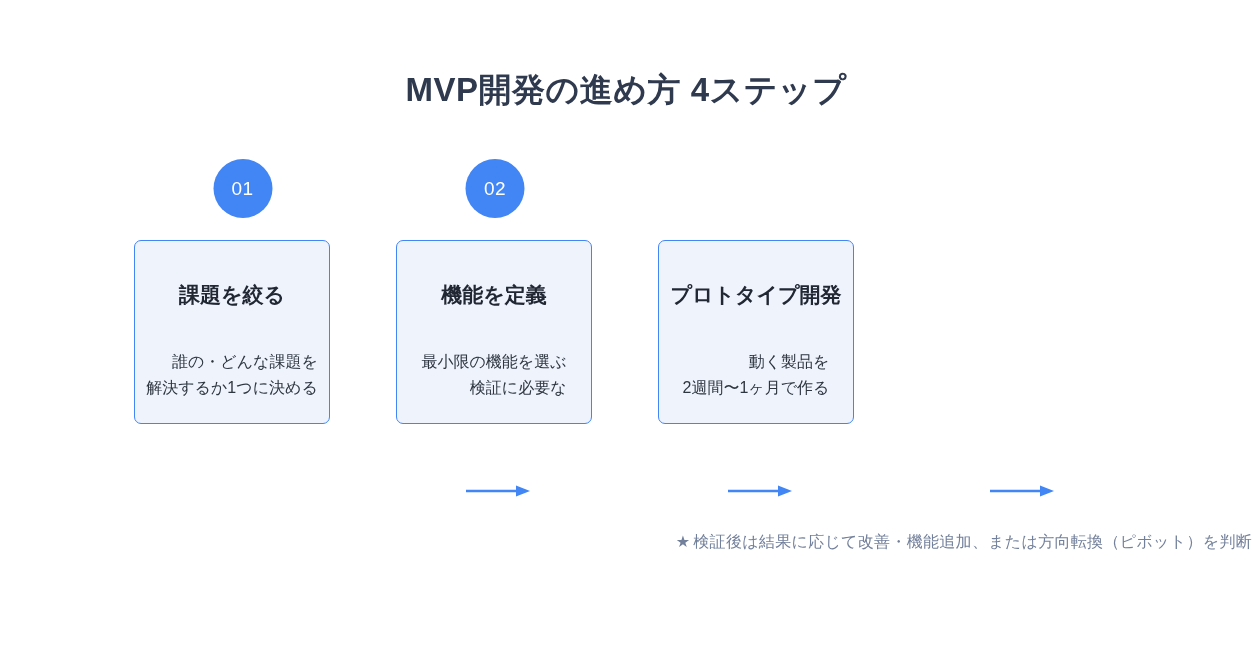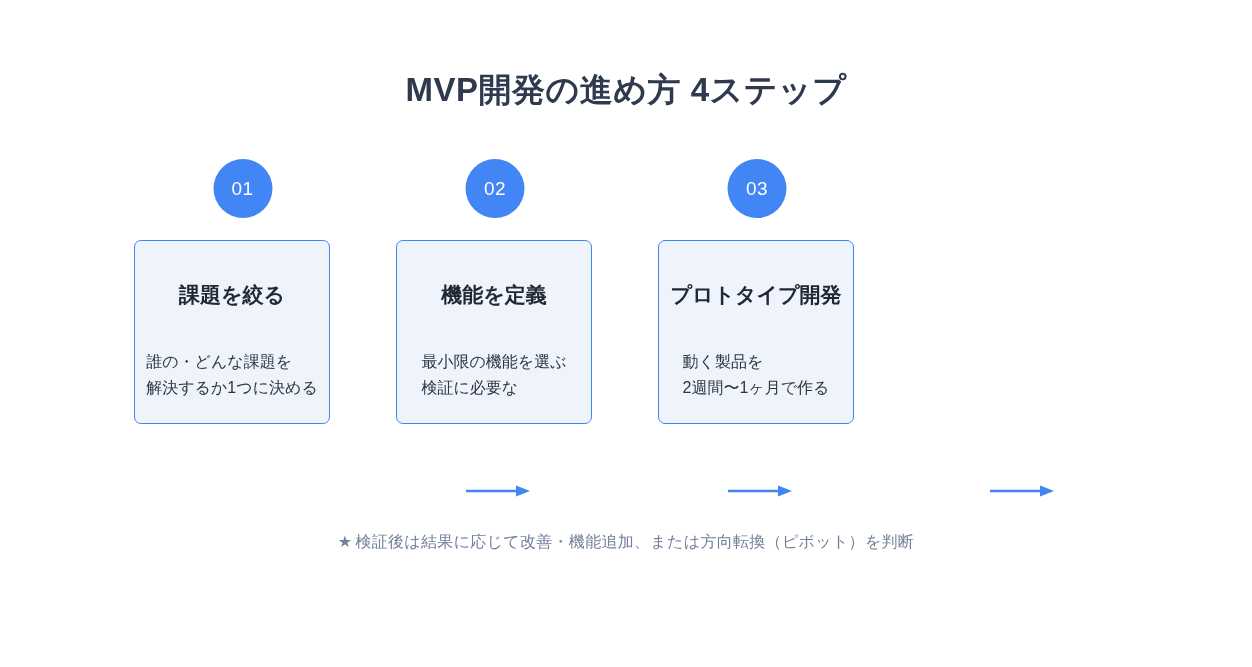--- a/index.html
+++ b/index.html
@@ -100,21 +100,21 @@
   .card-desc {
     position: absolute;
     left: 50%;
     top: 108px;
     transform: translateX(-50%);
     white-space: nowrap;
     font-size: 16px;
     font-weight: 400;
     color: #2f3640;
     line-height: 26px;
-    text-align: left;
+    text-align: right;
   }
   .card-desc .line { display: block; }
 
   
   .connector {
     position: absolute;
     top: 326px;
     height: 12px;
     width: 64px;
   }
@@ -123,21 +123,21 @@
   .connector-2 { left: 856px; }
 
   .connector svg { display: block; }
 
   
   .footer-note {
     position: absolute;
     left: 0;
     top: 532px;
     width: 1252px;
-    text-align: center;
+    text-align: right;
     font-size: 16px;
     font-weight: 500;
     color: #73809b;
     letter-spacing: 0.3px;
     white-space: nowrap;
   }
   .footer-star {
     color: #73809b;
     margin-right: 3px;
   }
@@ -167,21 +167,20 @@
       <div class="step-card">
         <div class="card-title">機能を定義</div>
         <div class="card-desc">
           <span class="line">最小限の機能を選ぶ</span>
           <span class="line">検証に必要な</span>
         </div>
       </div>
     </div>
 
     <div class="step step-2">
-      <div class="step-badge">03</div>
       <div class="step-card">
         <div class="card-title">プロトタイプ開発</div>
         <div class="card-desc">
           <span class="line">動く製品を</span>
           <span class="line">2週間〜1ヶ月で作る</span>
         </div>
       </div>
     </div>
 
 

